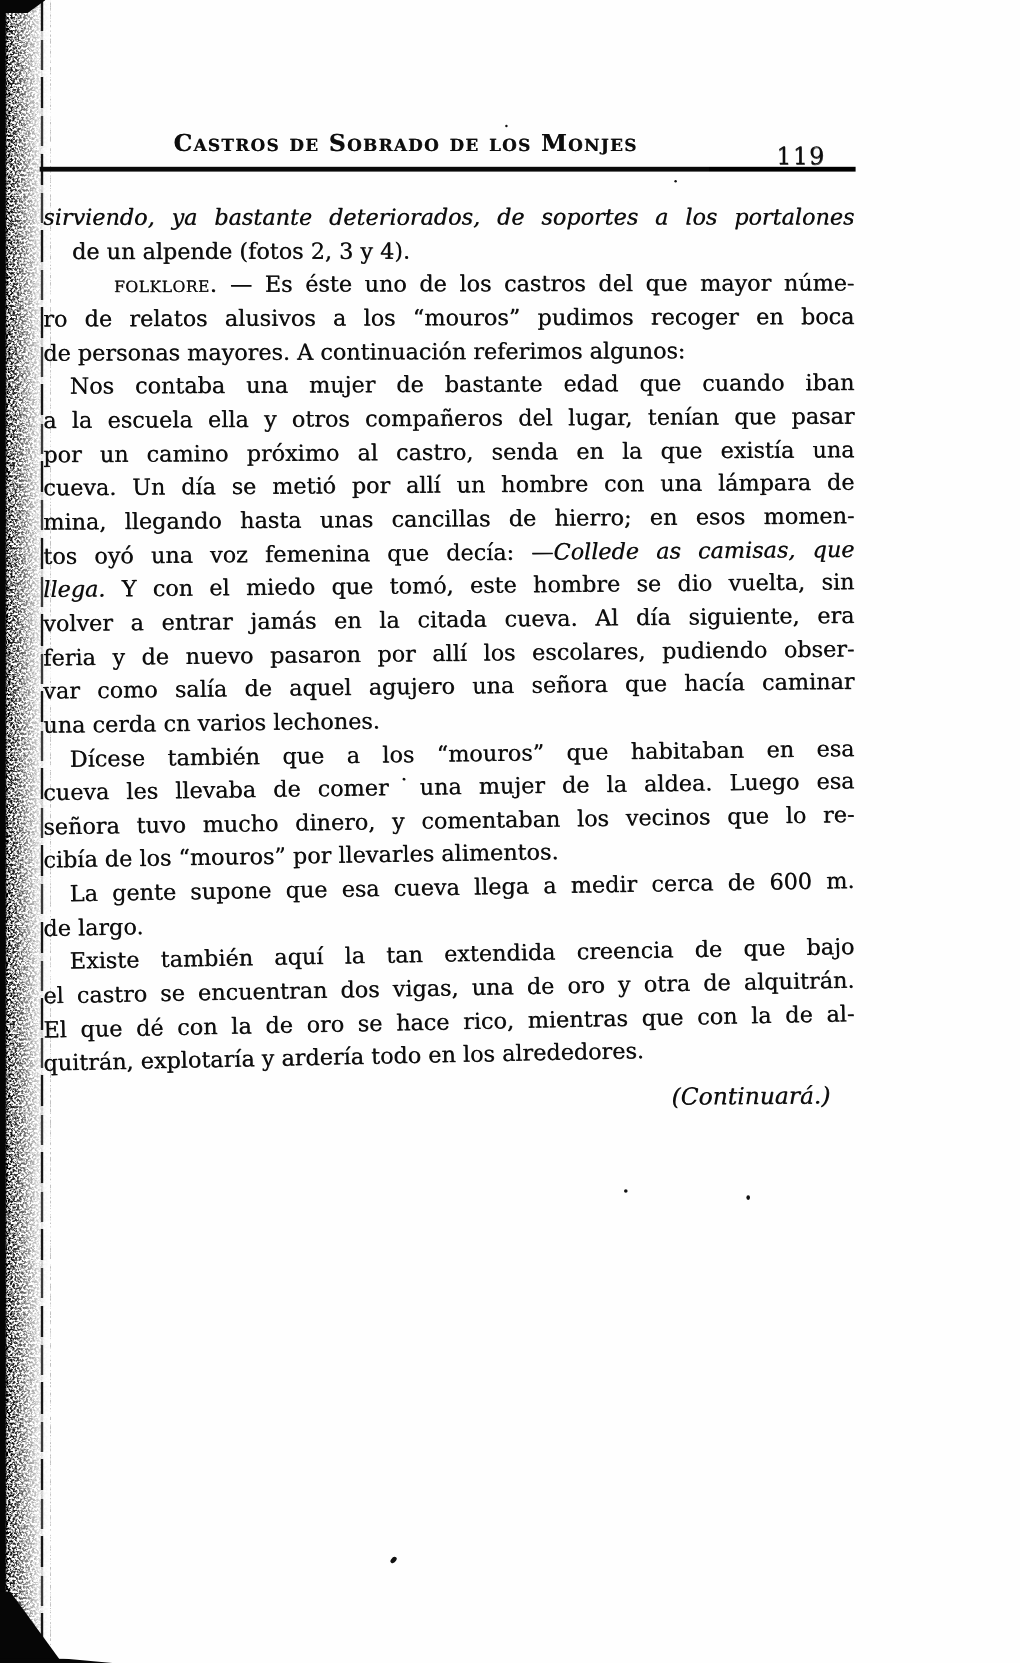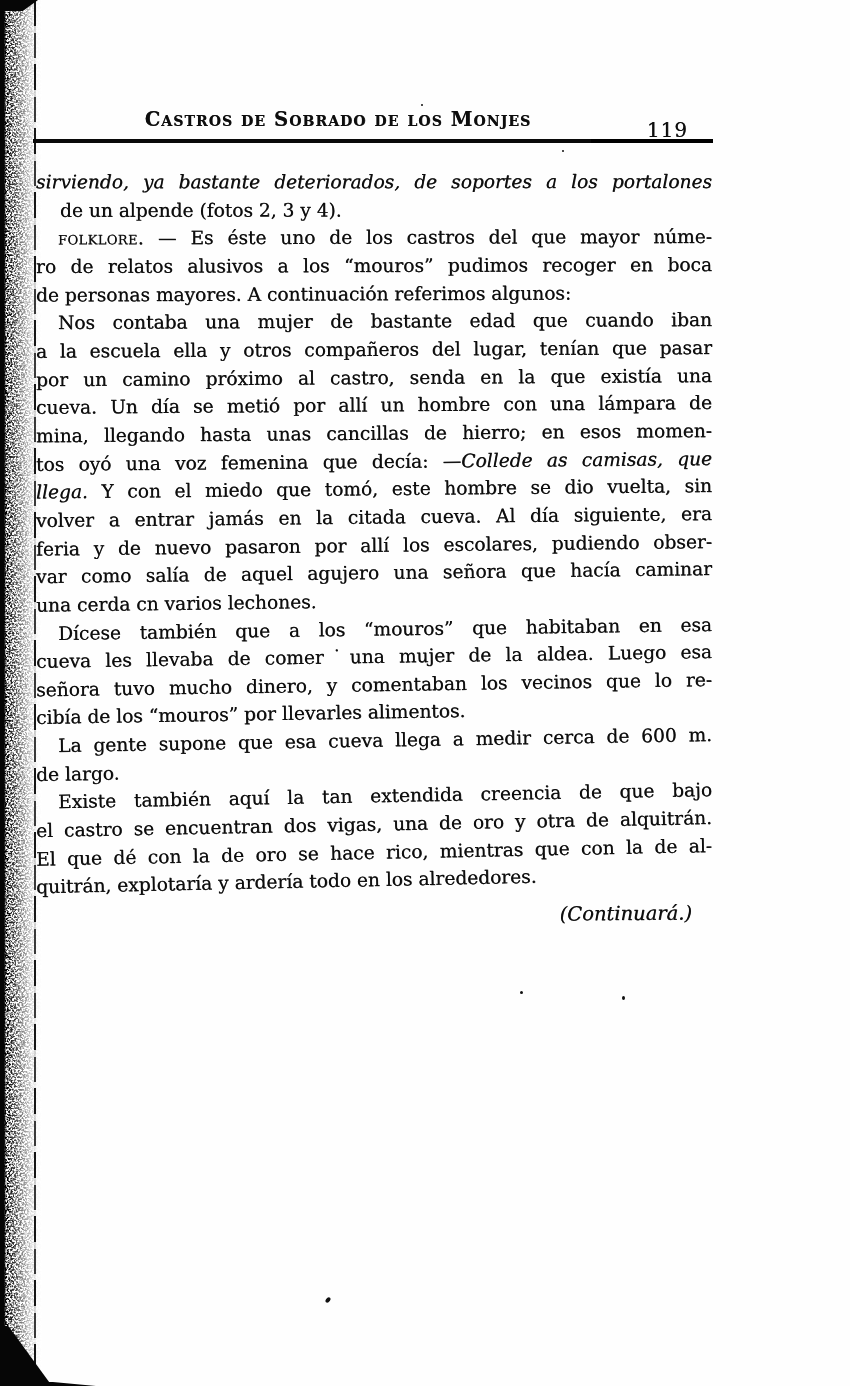--- a/index.html
+++ b/index.html
@@ -65,21 +65,21 @@
   
   .page-body {
     position: absolute; left: 36px; top: 168px; width: 676px;
     font-size: 18.6px; line-height: 27.65px;
     text-shadow: 0.35px 0.2px 0 rgba(0,0,0,0.75);
   }
   .bline { text-align: justify; text-align-last: justify; transform-origin: 100% 50%; }
   .bline.indent { padding-left: 22px; }
   .bline.pend { text-align-last: left; }
   .seg-italic { font-style: italic; }
-  .seg-smallcaps { font-variant: small-caps; letter-spacing: 0.4px; }
+  .seg-smallcaps { font-variant: small-caps; letter-spacing: 0.4px; margin-left: 37px; }
   .continuation {
     margin-top: 15px; text-align: right; padding-right: 20px;
     font-style: italic; font-size: 19.5px; transform: rotate(-0.45deg);
   }
 
   
   .speck { position: absolute; background: #111; border-radius: 50%; }
   .speck.s1 { left: 520px; top: 991px;  width: 3px; height: 3px; }
   .speck.s2 { left: 622px; top: 996px;  width: 3px; height: 4px; }
   .speck.s3 { left: 326px; top: 1297px; width: 4px; height: 6px; transform: rotate(35deg); border-radius: 60% 40% 60% 40%; }

